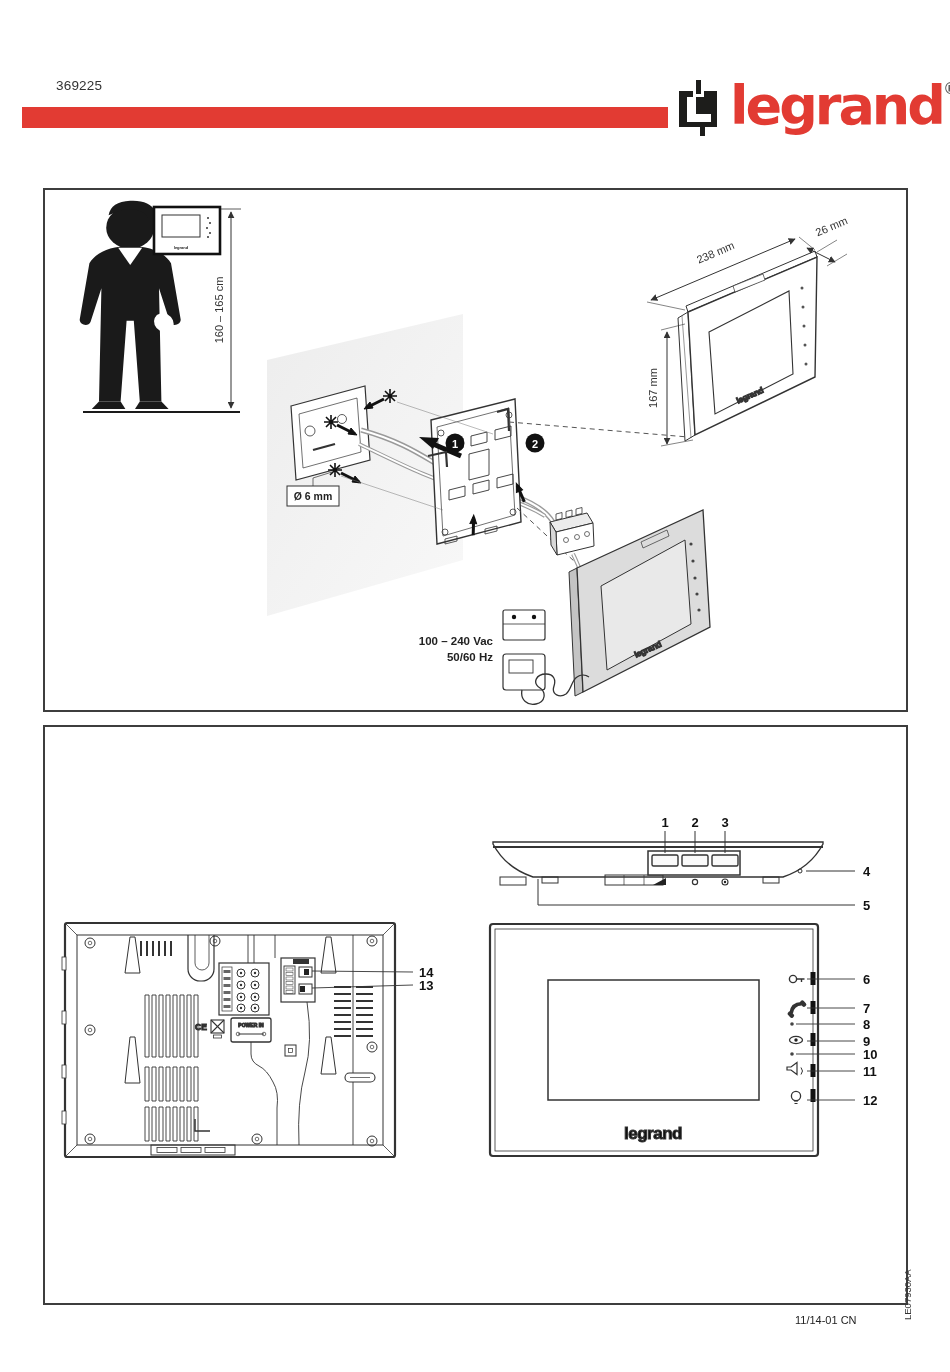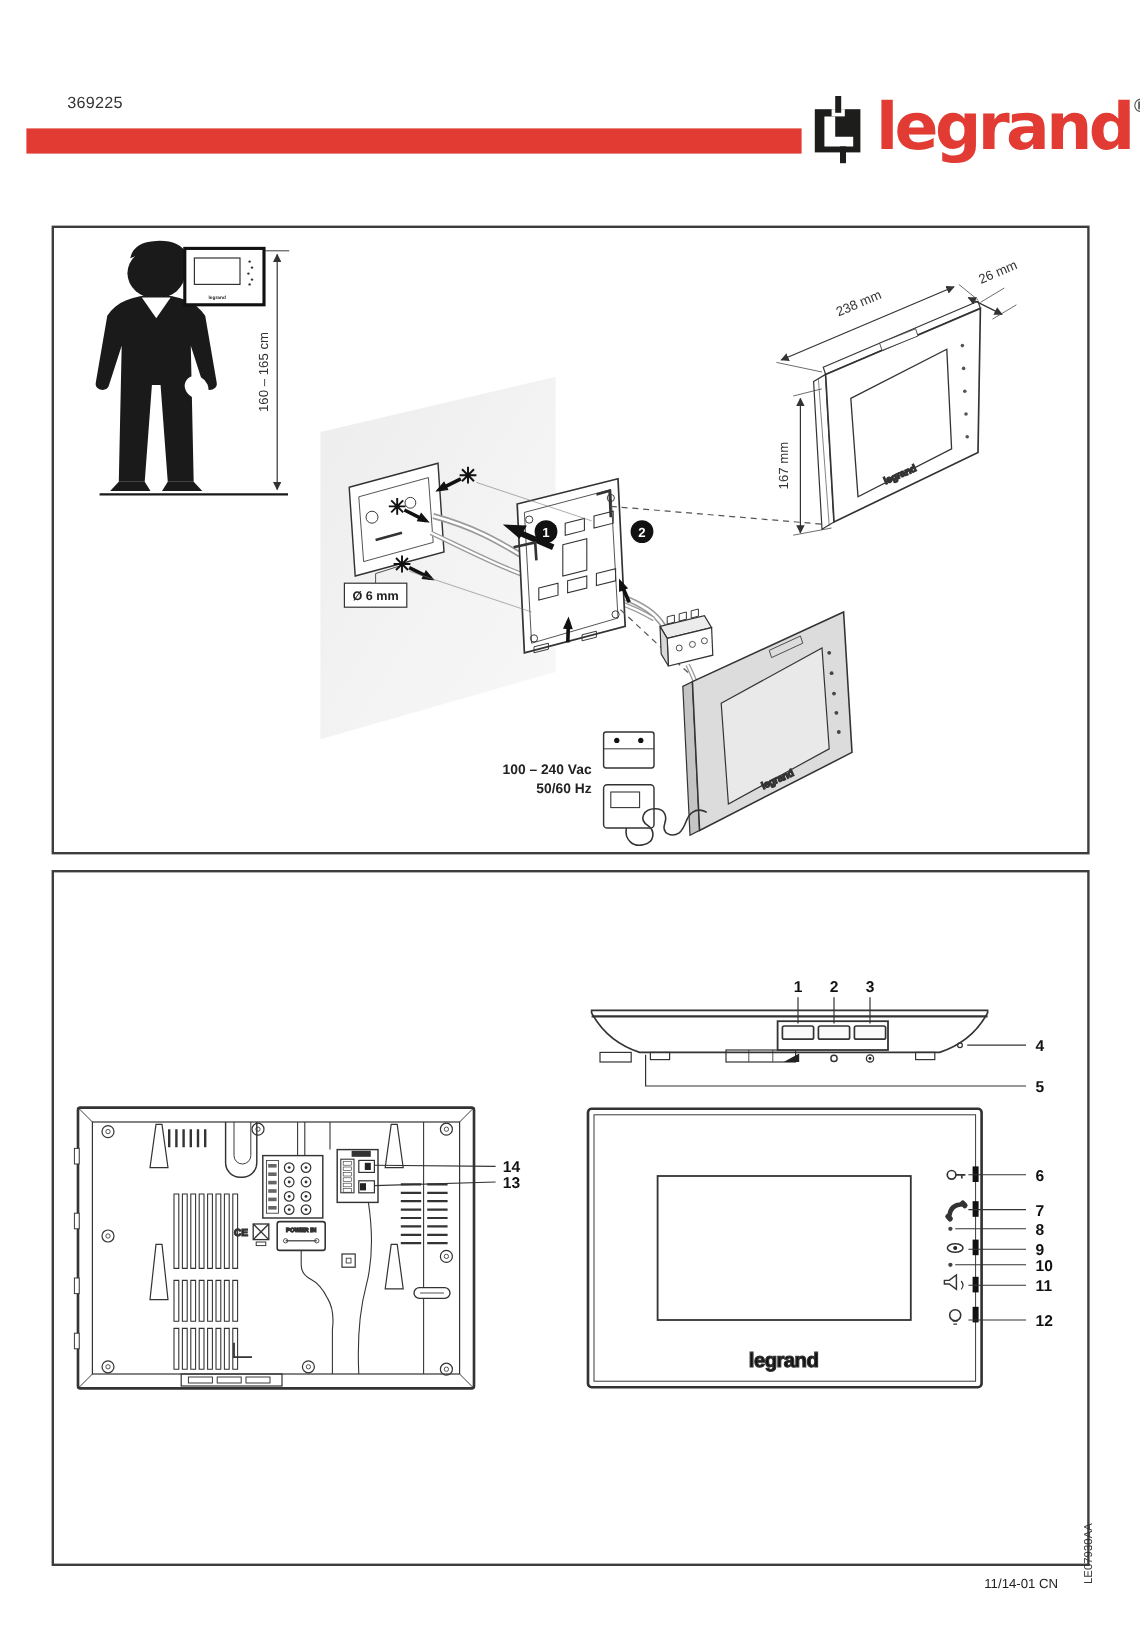--- a/index.html
+++ b/index.html
@@ -10,21 +10,21 @@
   .redbar{left:22px;top:107px;width:646px;height:21px;background:#e23b33;}
   .logo{left:676px;top:78px;display:flex;align-items:flex-start;}
   .wordmark{font-family:"DejaVu Sans",sans-serif;font-weight:bold;color:#e23b33;
             font-size:54px;line-height:56px;letter-spacing:-3px;margin-left:8px;}
   .reg{font-size:16px;color:#555;margin-left:2px;margin-top:2px;font-weight:bold;}
   .panel{border:2px solid #3d3d3d;background:#fff;}
   .panel1{left:43px;top:188px;width:861px;height:520px;}
   .panel2{left:43px;top:725px;width:861px;height:576px;}
   .docref{left:902px;top:1258px;width:16px;height:62px;writing-mode:vertical-rl;
           transform:rotate(180deg);font-size:9.5px;color:#333;text-align:left;}
-  .datecode{left:795px;top:1314px;width:112px;text-align:center;font-size:11px;color:#222;}
+  .datecode{left:795px;top:1314px;width:112px;text-align:left;font-size:11px;color:#222;}
   svg{display:block;}
   svg text{font-family:"Liberation Sans",sans-serif;fill:#222;}
   .dim{font-size:11px;fill:#333;}
   .callout{font-size:13px;font-weight:bold;fill:#111;}
   .stepnum{font-size:11px;font-weight:bold;fill:#fff;}
   .tinylogo{font-size:8.5px;font-weight:bold;fill:#333;letter-spacing:-.3px;}
   .pwr{font-size:11.5px;font-weight:bold;fill:#222;}
   .frontlogo{font-size:17px;font-weight:bold;fill:#111;letter-spacing:-.5px;}
   .microtxt{font-size:5px;font-weight:bold;fill:#111;}
   .cetxt{font-size:8.5px;font-weight:bold;fill:#222;}

